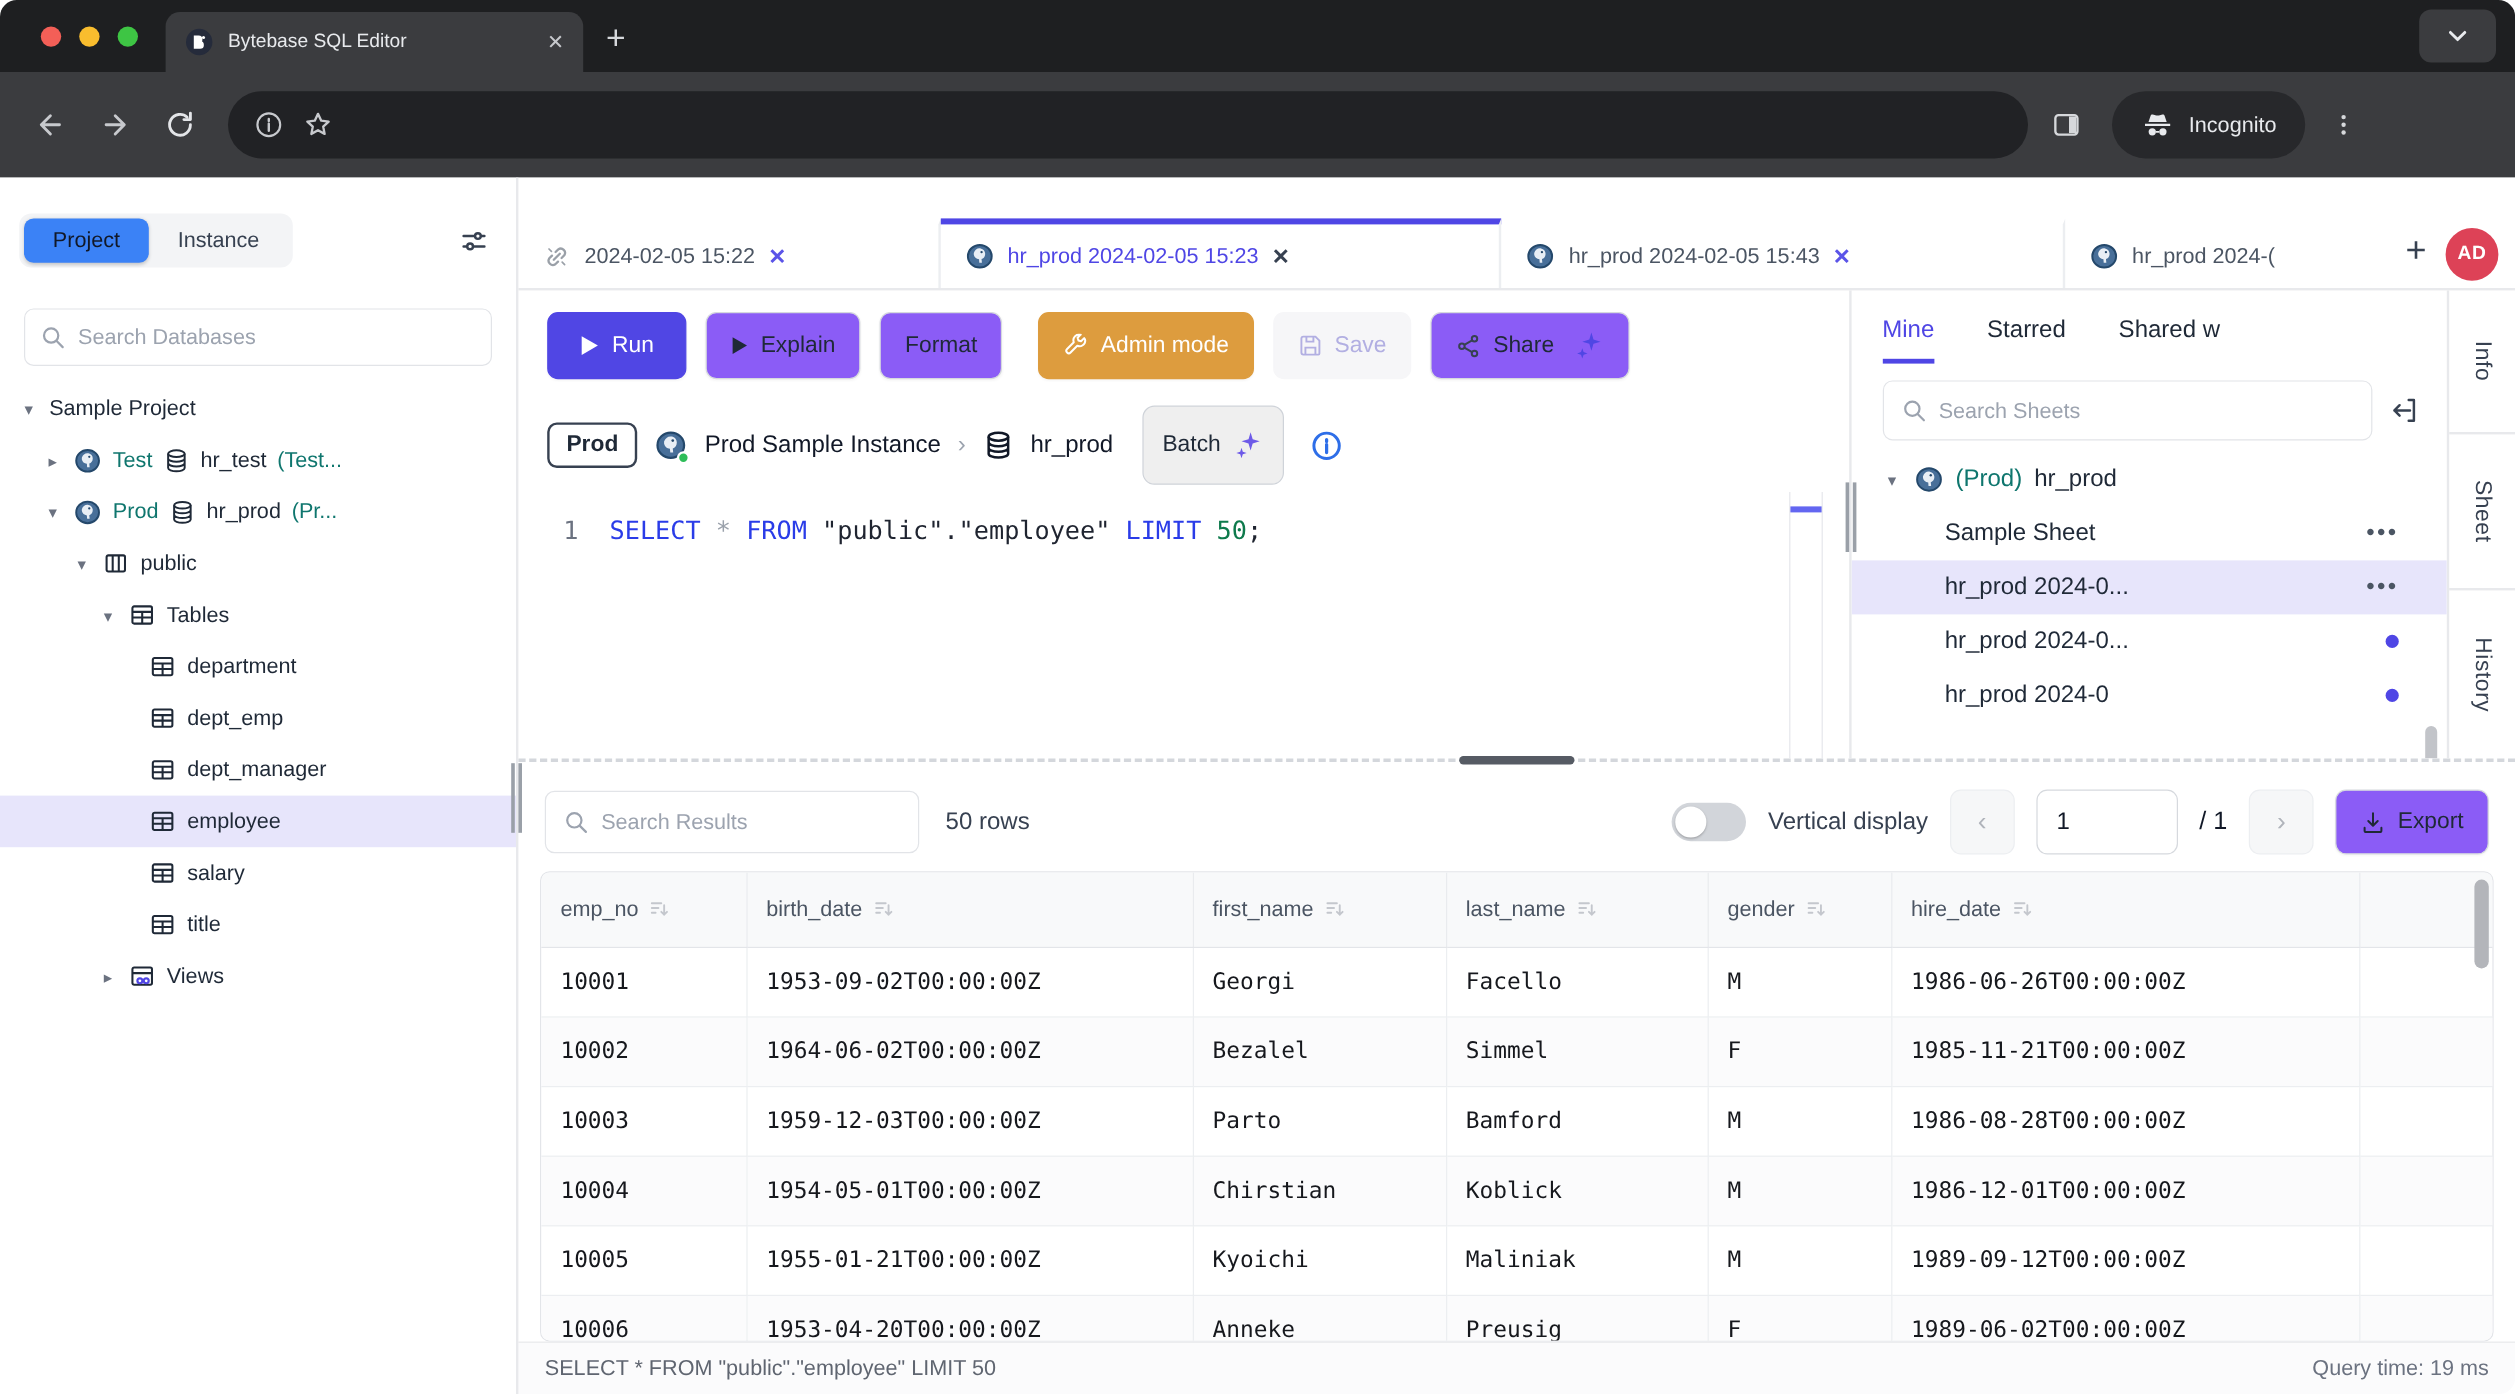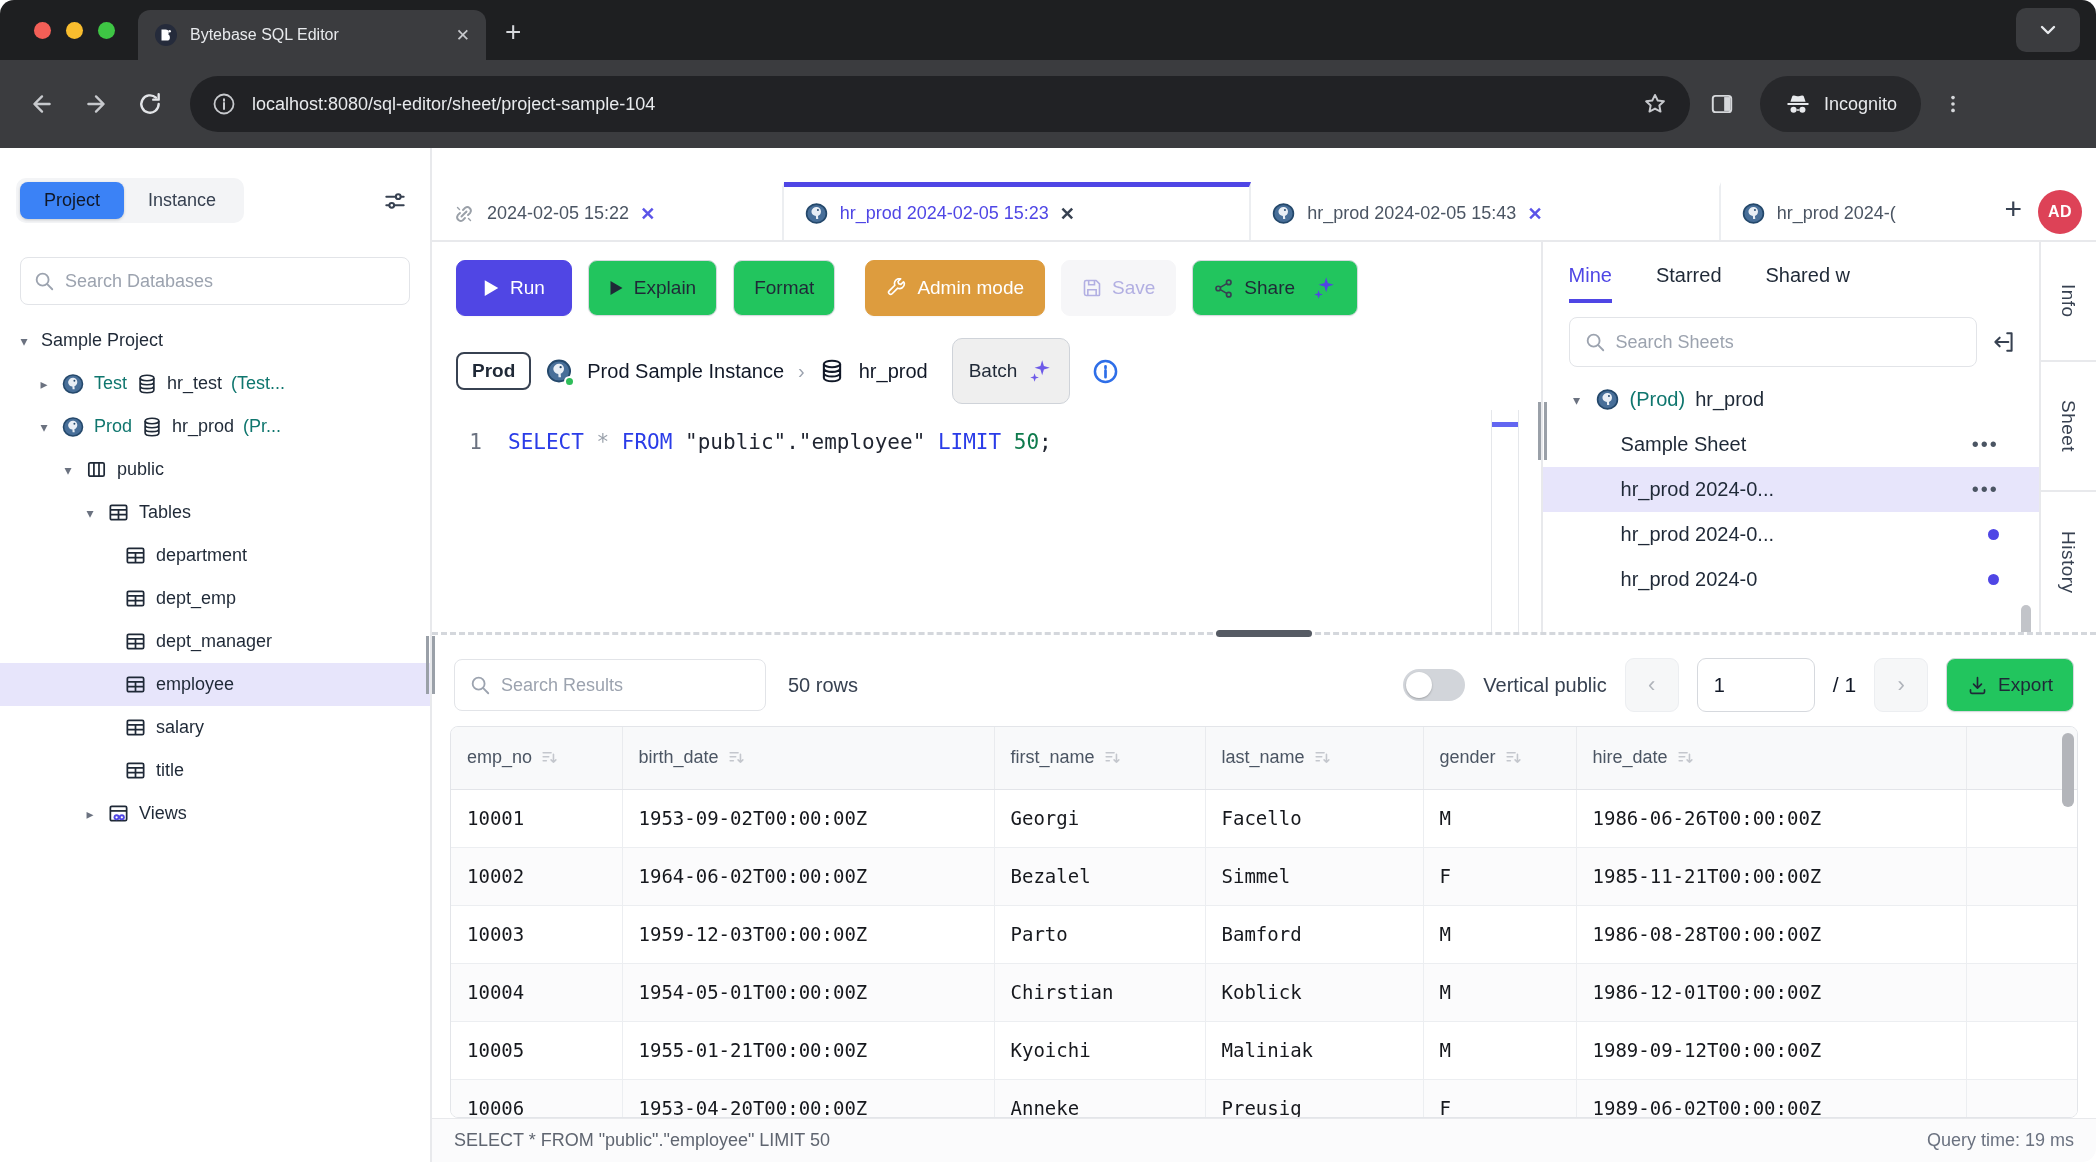--- a/index.html
+++ b/index.html
@@ -52,21 +52,21 @@
   .stab.active { border-top:5px solid #4f46e5; color:#4f46e5; font-weight:500; }
   .stab .x-blue { color:#5b54e8; font-size:18px; font-weight:600; }
   .stab .x-dark { color:#374151; font-size:18px; font-weight:600; }
   .stab-plus { font-size:30px; color:#374151; padding:0 16px; font-weight:300; align-self:center; margin-top:30px; }
   .avatar { width:44px; height:44px; border-radius:50%; background:#dd4257; color:#fff; font-size:16px; font-weight:700; display:flex; align-items:center; justify-content:center; margin:30px 14px 6px auto; letter-spacing:.5px; }
 
   
   .workrow { height:390px; display:flex; min-width:0; }
   .editorcol { width:1168px; display:flex; flex-direction:column; border-right:2px solid #e8e9ec; position:relative; }
   .toolbar { display:flex; align-items:center; gap:16px; padding:18px 24px; }
-  .btn { height:56px; border-radius:9px; display:flex; align-items:center; gap:10px; padding:0 20px; font-size:19px; border:1px solid #d6d9de; background:#22c55e; color:#1f2937; box-shadow:0 1px 2px rgba(0,0,0,.04); }
+  .btn { height:56px; border-radius:9px; display:flex; align-items:center; gap:10px; padding:0 20px; font-size:19px; border:1px solid #d6d9de; background:#8b5cf6; color:#1f2937; box-shadow:0 1px 2px rgba(0,0,0,.04); }
   .btn-run { background:#5046e4; border-color:#5046e4; color:#fff; font-weight:500; padding:0 26px;text-align:center; }
   .btn-admin { background:#dd9c3e; border-color:#dd9c3e; color:#fff; font-weight:500; margin-left:14px; }
   .btn-save { background:#f6f6f8; border-color:#f6f6f8; color:#b2afe2; box-shadow:none; }
   .crumb { display:flex; align-items:center; gap:14px; padding:4px 24px 12px; }
   .envbadge { border:2px solid #374151; border-radius:8px; padding:6px 14px; font-size:19px; font-weight:600; color:#1f2937; }
   .crumb-txt { font-size:20px; color:#111827; }
   .crumb-sep { color:#9ca3af; font-size:20px; }
   .btn-batch { height:66px; border:1px solid #cfd3d9; border-radius:10px; display:flex; align-items:center; gap:10px; padding:0 16px; font-size:19px; color:#1f2937; margin-left:10px; }
   .pgwrap { position:relative; display:inline-flex; }
   .statusdot { position:absolute; right:-2px; bottom:-2px; width:11px; height:11px; border-radius:50%; background:#2ebd59; border:2px solid #fff; }
@@ -179,21 +179,20 @@
           <path d="M20 3v5h-5" stroke="#e3e5e8" stroke-width="2.2" fill="none" stroke-linecap="round" stroke-linejoin="round"></path>
         </svg>
     </span>
     <div class="omnibox">
       <span class="ico">
         <svg width="24" height="24" viewBox="0 0 24 24">
             <circle cx="12" cy="12" r="9.5" stroke="#c7c9cd" stroke-width="1.8" fill="none"></circle>
             <path d="M12 7.2v1.6M12 11v6" stroke="#c7c9cd" stroke-width="2" stroke-linecap="round"></path>
           </svg>
       </span>
-      <span class="url">localhost:8080/sql-editor/sheet/project-sample-104</span>
       <span class="ico">
         <svg width="26" height="26" viewBox="0 0 24 24">
             <path d="M12 3.6l2.5 5.2 5.7.7-4.2 3.9 1.1 5.6L12 16.2 6.9 19l1.1-5.6-4.2-3.9 5.7-.7z" stroke="#c7c9cd" stroke-width="1.8" fill="none" stroke-linejoin="round"></path>
           </svg>
       </span>
     </div>
     <span class="navic">
       <svg width="26" height="26" viewBox="0 0 24 24">
           <rect x="3.5" y="4.5" width="17" height="15" rx="2.5" stroke="#d6d8db" stroke-width="1.8" fill="none"></rect>
           <rect x="14" y="5.6" width="5.4" height="12.8" fill="#d6d8db"></rect>
@@ -607,21 +606,21 @@
                   <path d="M15.5 15.5L21 21" stroke="#9ca3af" stroke-width="2" stroke-linecap="round"></path>
                 </svg>
             </span>
             <input placeholder="Search Results" style="">
           </div>
           <span class="rowcount">50 rows</span>
           <div class="rs-right">
             <span class="toggle">
                 <span class="knob"></span>
               </span>
-            <span class="tog-label">Vertical public</span>
+            <span class="tog-label">Vertical display</span>
             <span class="pagebtn">‹</span>
             <input class="pageinput" value="1" style="">
             <span class="pagetotal">/ 1</span>
             <span class="pagebtn">›</span>
             <button class="btn btn-export">
               <svg width="21" height="21" viewBox="0 0 24 24" fill="none" stroke="#1f2937" stroke-width="1.9" stroke-linecap="round" stroke-linejoin="round">
                   <path d="M12 3v11M7.5 10.5L12 15l4.5-4.5"></path>
                   <path d="M4 17v2.5A1.5 1.5 0 0 0 5.5 21h13a1.5 1.5 0 0 0 1.5-1.5V17"></path>
                 </svg>
               <span>Export</span>

